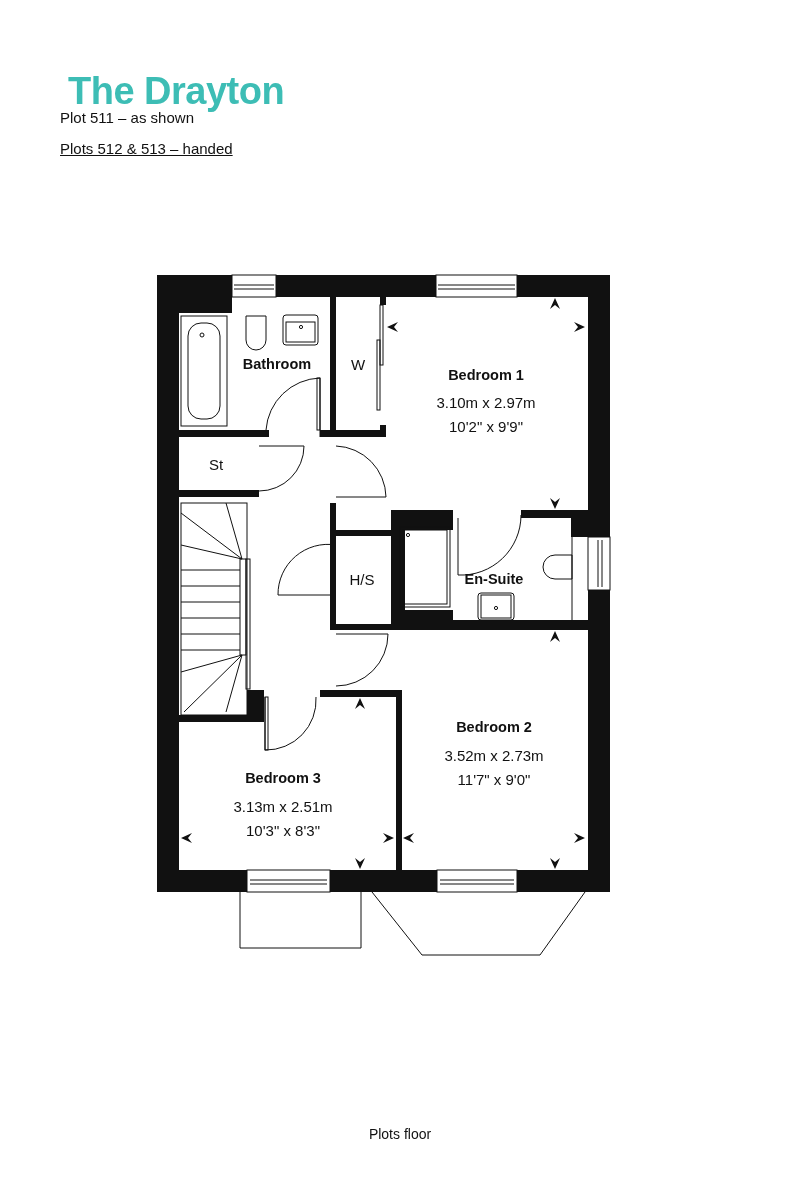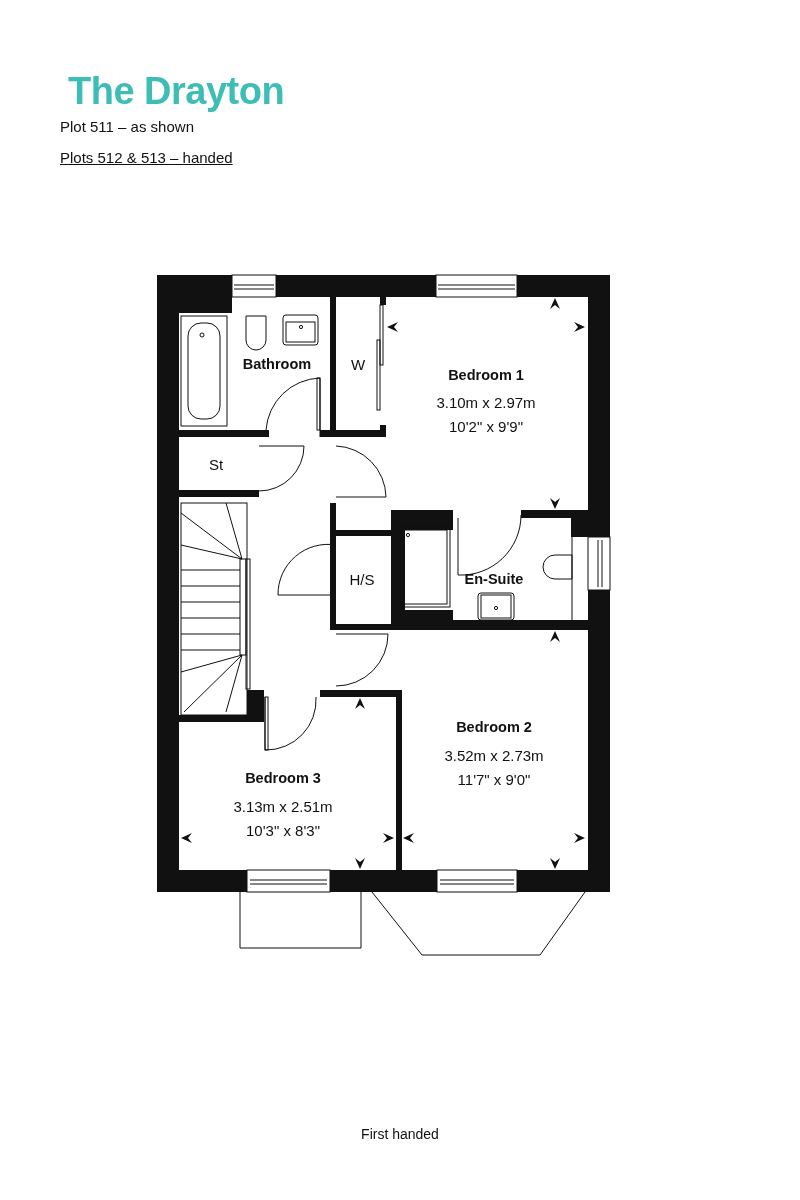--- a/index.html
+++ b/index.html
@@ -1,18 +1,18 @@
 <!DOCTYPE html>
 <html><head>
 <meta charset="utf-8">
 <style>
   html, body { margin: 0; padding: 0; background: #ffffff; }
   body { width: 800px; height: 1200px; position: relative; overflow: hidden; font-family: "Liberation Sans", sans-serif; color: #111; }
   .title { position: absolute; left: 56px; top: 58px; font-size: 38px; font-weight: 700; color: #3dbdb5; letter-spacing: -0.5px; margin: 12px; }
-  .sub { position: absolute; left: 60px; font-size: 15px; color: #111; margin-top: 9px; }
+  .sub { position: absolute; left: 60px; font-size: 15px; color: #111; }
   .sub1 { top: 109px; }
   .sub2 { top: 140px; text-decoration: underline; }
   .plan { position: absolute; left: 0; top: 0; }
   .caption { position: absolute; left: 0; width: 800px; top: 1126px; text-align: center; font-size: 14px; color: #111; }
   svg text { font-family: "Liberation Sans", sans-serif; fill: #111; }
   .rl { font-size: 14.5px; font-weight: 700; }
   .rd { font-size: 15px; }
 </style>
 </head>
 <body>
@@ -174,13 +174,13 @@
 
   <text class="rl" x="494" y="732" text-anchor="middle">Bedroom 2</text>
   <text class="rd" x="494" y="761" text-anchor="middle">3.52m x 2.73m</text>
   <text class="rd" x="494" y="785" text-anchor="middle">11'7" x 9'0"</text>
 
   <text class="rl" x="283" y="783" text-anchor="middle">Bedroom 3</text>
   <text class="rd" x="283" y="812" text-anchor="middle">3.13m x 2.51m</text>
   <text class="rd" x="283" y="836" text-anchor="middle">10'3" x 8'3"</text>
 </svg>
 
-<div class="caption">First handed</div>
+<div class="caption">Plots floor</div>
 
 </body></html>

